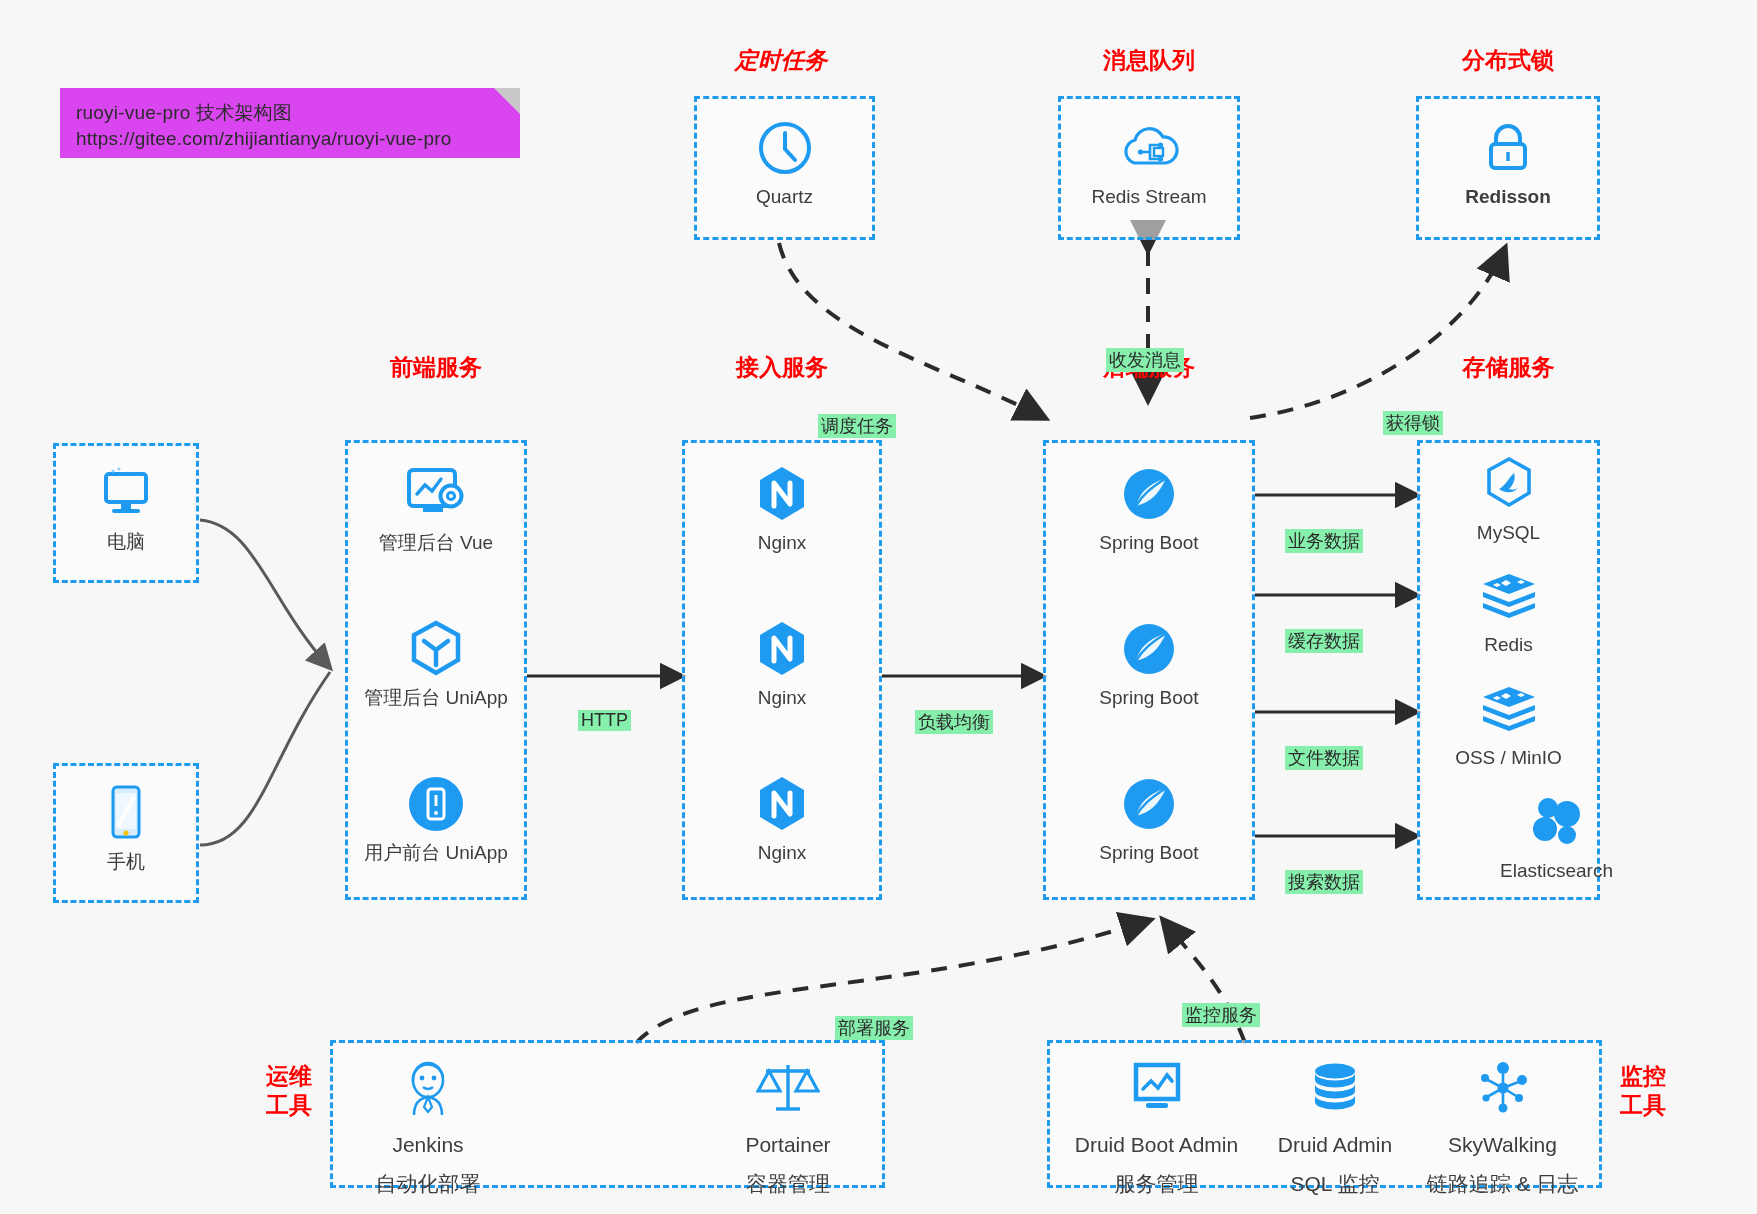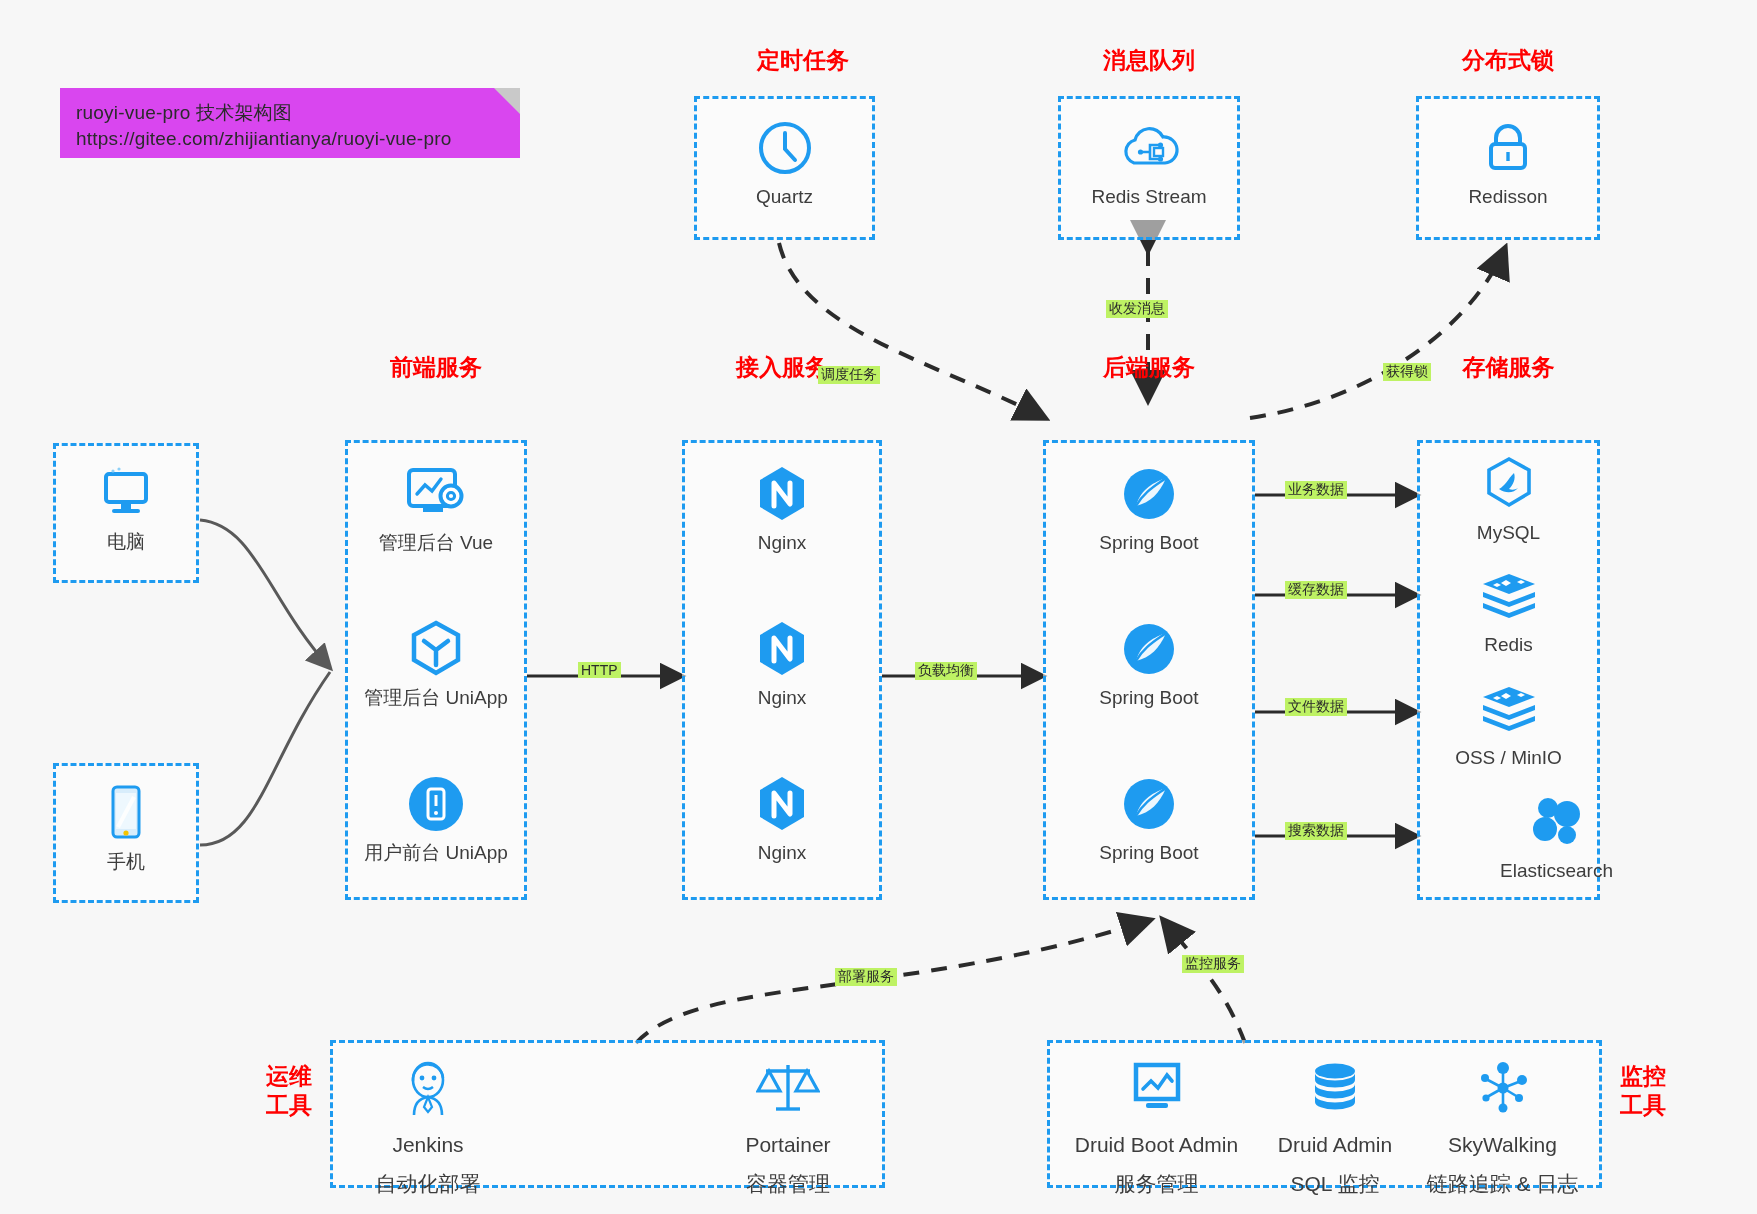--- a/index.html
+++ b/index.html
@@ -45,22 +45,22 @@
   .node .ico{height:62px;display:flex;align-items:center;justify-content:center;}
   .node .lbl{
     margin-top:6px;font-size:19px;color:#3d3d3d;white-space:nowrap;line-height:1.25;
   }
   .cell{position:absolute;text-align:center;}
   .cell .ico{height:62px;display:flex;align-items:center;justify-content:center;}
   .cell .lbl{margin-top:12px;font-size:21px;color:#3d3d3d;white-space:nowrap;line-height:1.3;}
 
   
   .elabel{
-    position:absolute;font-size:14px;color:#2b2b2b;background:#bef264;
-    padding:0 3px;white-space:nowrap;
+    position:absolute;font-size:18px;color:#2b2b2b;background:#86efac;
+    padding:0 3px;white-space:nowrap;margin-top:48px;
   }
   svg.lay{position:absolute;left:0;top:0;width:1757px;height:1214px;overflow:visible;}
 </style>
 </head>
 <body>
 
 <div id="canvas">
 
   <svg class="lay" viewBox="0 0 1757 1214">
     <defs>
@@ -94,21 +94,21 @@
 
     <path d="M1245,1043 C1225,990 1200,965 1163,920" fill="none" stroke="#2b2b2b" stroke-width="4" stroke-dasharray="16,12" marker-end="url(#ah)"></path>
   </svg>
 
   <div class="abs note">
     <div class="fold"></div>
     <div class="ln ln1">ruoyi-vue-pro 技术架构图</div>
     <div class="ln ln2">https://gitee.com/zhijiantianya/ruoyi-vue-pro</div>
   </div>
 
-  <div class="abs grp-title" style="left:718px;top:45px;width:170px;">定时任务</div>
+  <div class="abs grp-title" style="left:696px;top:45px;width:170px;font-style:italic;">定时任务</div>
   <div class="abs grp" style="left:694px;top:96px;width:181px;height:144px;">
     <div class="node" style="top:18px;">
       <div class="ico">
         <svg width="60" height="60" viewBox="0 0 60 60">
           <circle cx="30" cy="30" r="24" fill="none" stroke="#1e9bf0" stroke-width="4"></circle>
           <path d="M30 15 L30 31 L40 42" fill="none" stroke="#1e9bf0" stroke-width="4" stroke-linecap="round"></path>
         </svg>
       </div>
       <div class="lbl">Quartz</div>
     </div>
@@ -125,21 +125,21 @@
           <circle cx="42.5" cy="24" r="2.6" fill="#1e9bf0"></circle>
           <circle cx="42.5" cy="38" r="2.6" fill="#1e9bf0"></circle>
           <rect x="36" y="27" width="9" height="8" fill="none" stroke="#1e9bf0" stroke-width="2.4"></rect>
         </svg>
       </div>
       <div class="lbl">Redis Stream</div>
     </div>
   </div>
 
   <div class="abs grp-title" style="left:1416px;top:45px;width:184px;">分布式锁</div>
-  <div class="abs grp" style="left:1416px;top:96px;width:184px;height:144px;">
+  <div class="abs grp" style="left:1416px;top:96px;width:184px;height:144px;font-weight:bold;">
     <div class="node" style="top:18px;">
       <div class="ico">
         <svg width="54" height="58" viewBox="0 0 54 58">
           <path d="M15 26 v-7 a12 12 0 0 1 24 0 v7" fill="none" stroke="#1e9bf0" stroke-width="4"></path>
           <rect x="10" y="25" width="34" height="24" rx="4" fill="none" stroke="#1e9bf0" stroke-width="4"></rect>
           <line x1="27" y1="33" x2="27" y2="42" stroke="#1e9bf0" stroke-width="3.4"></line>
         </svg>
       </div>
       <div class="lbl">Redisson</div>
     </div>

